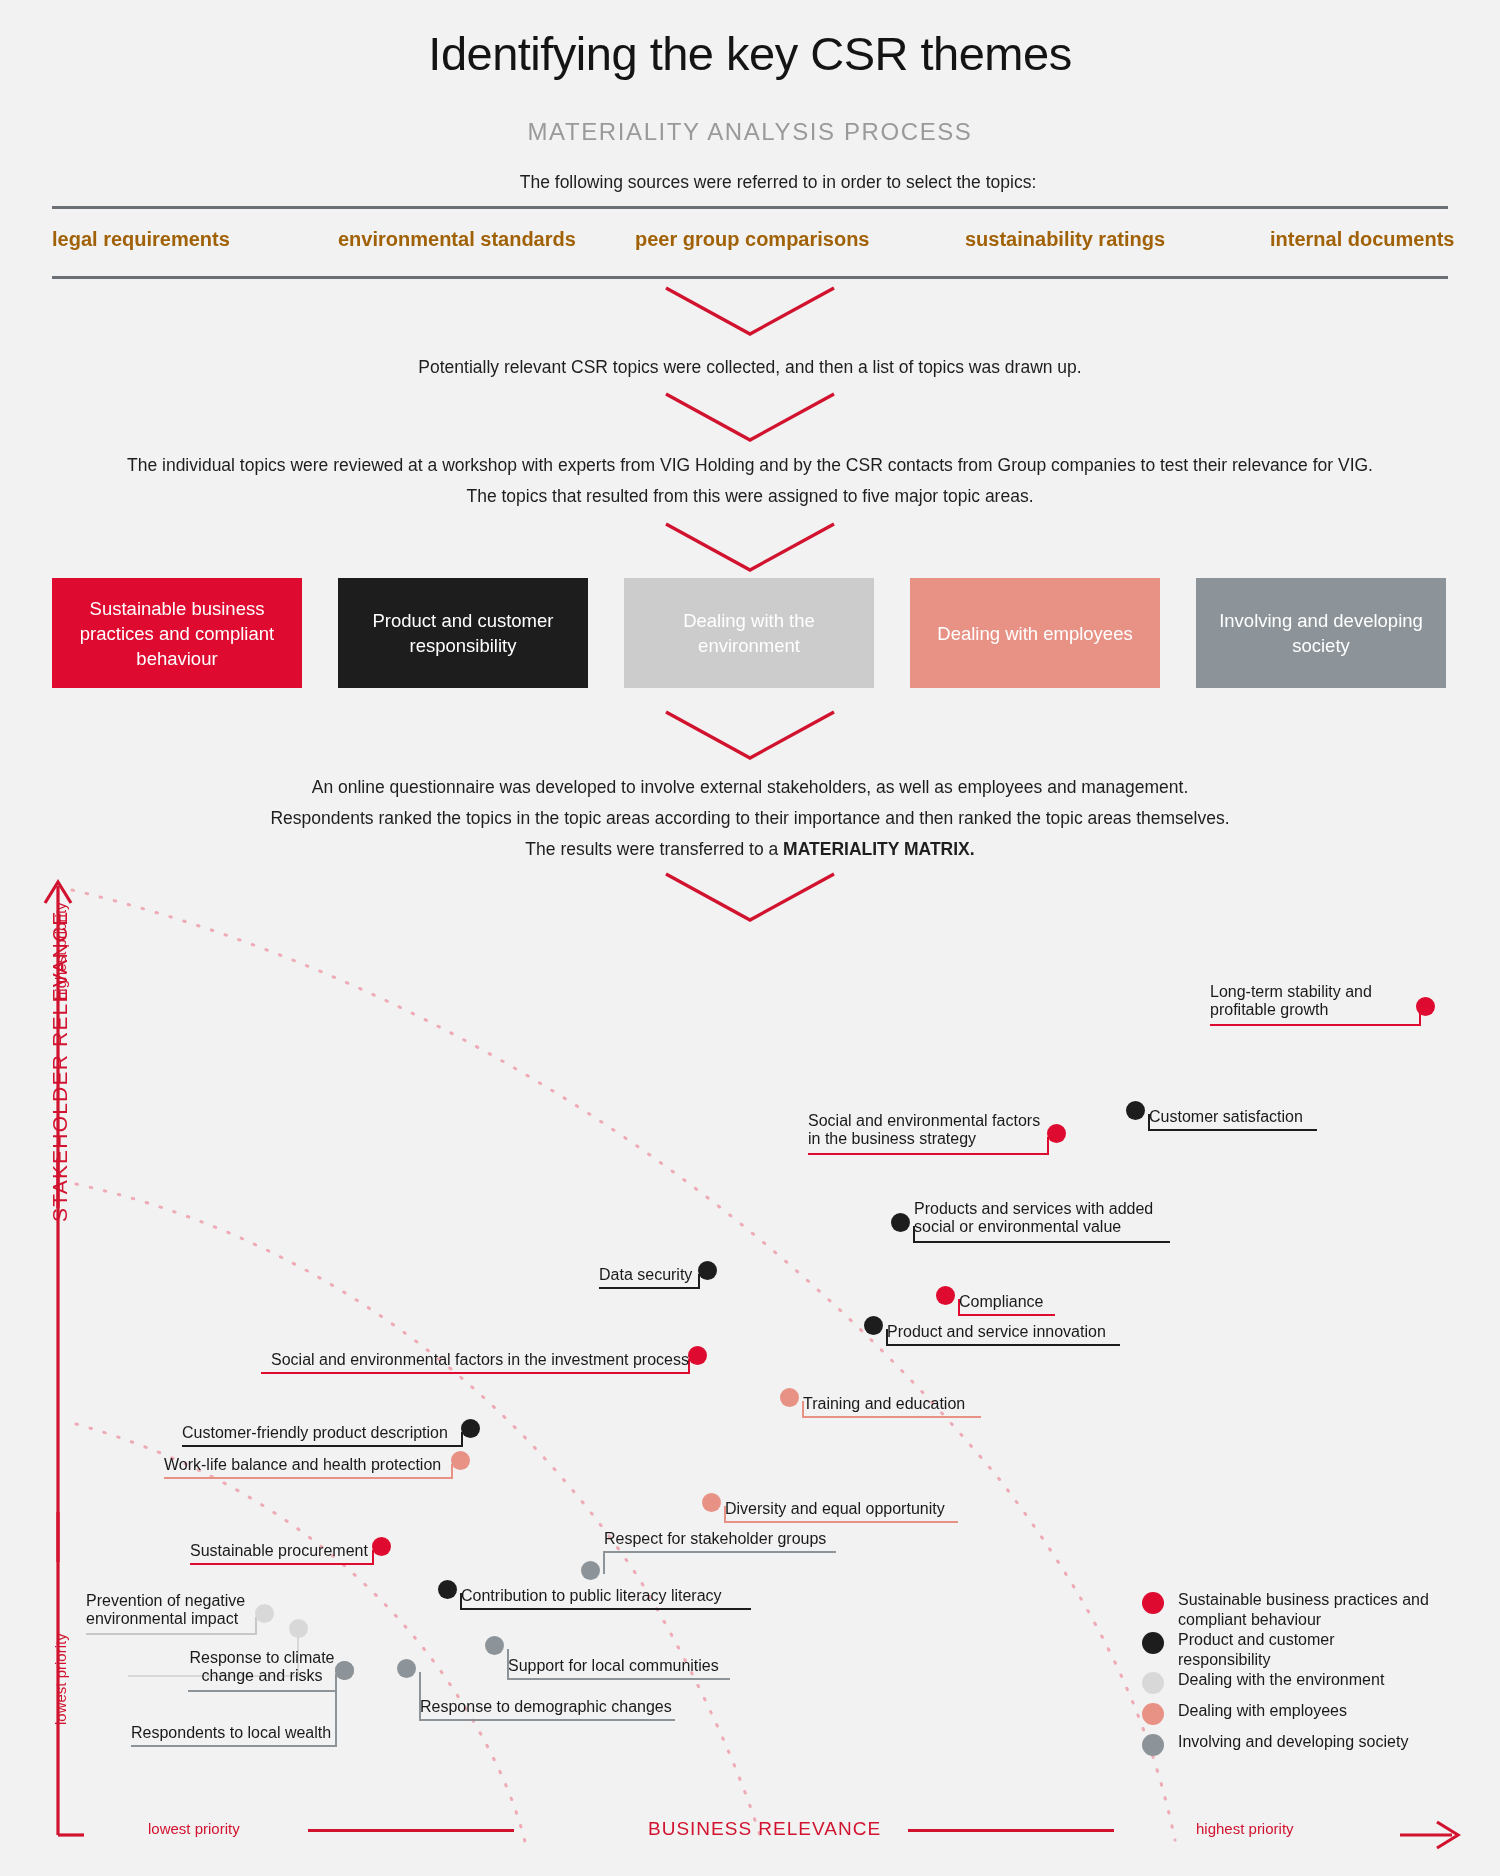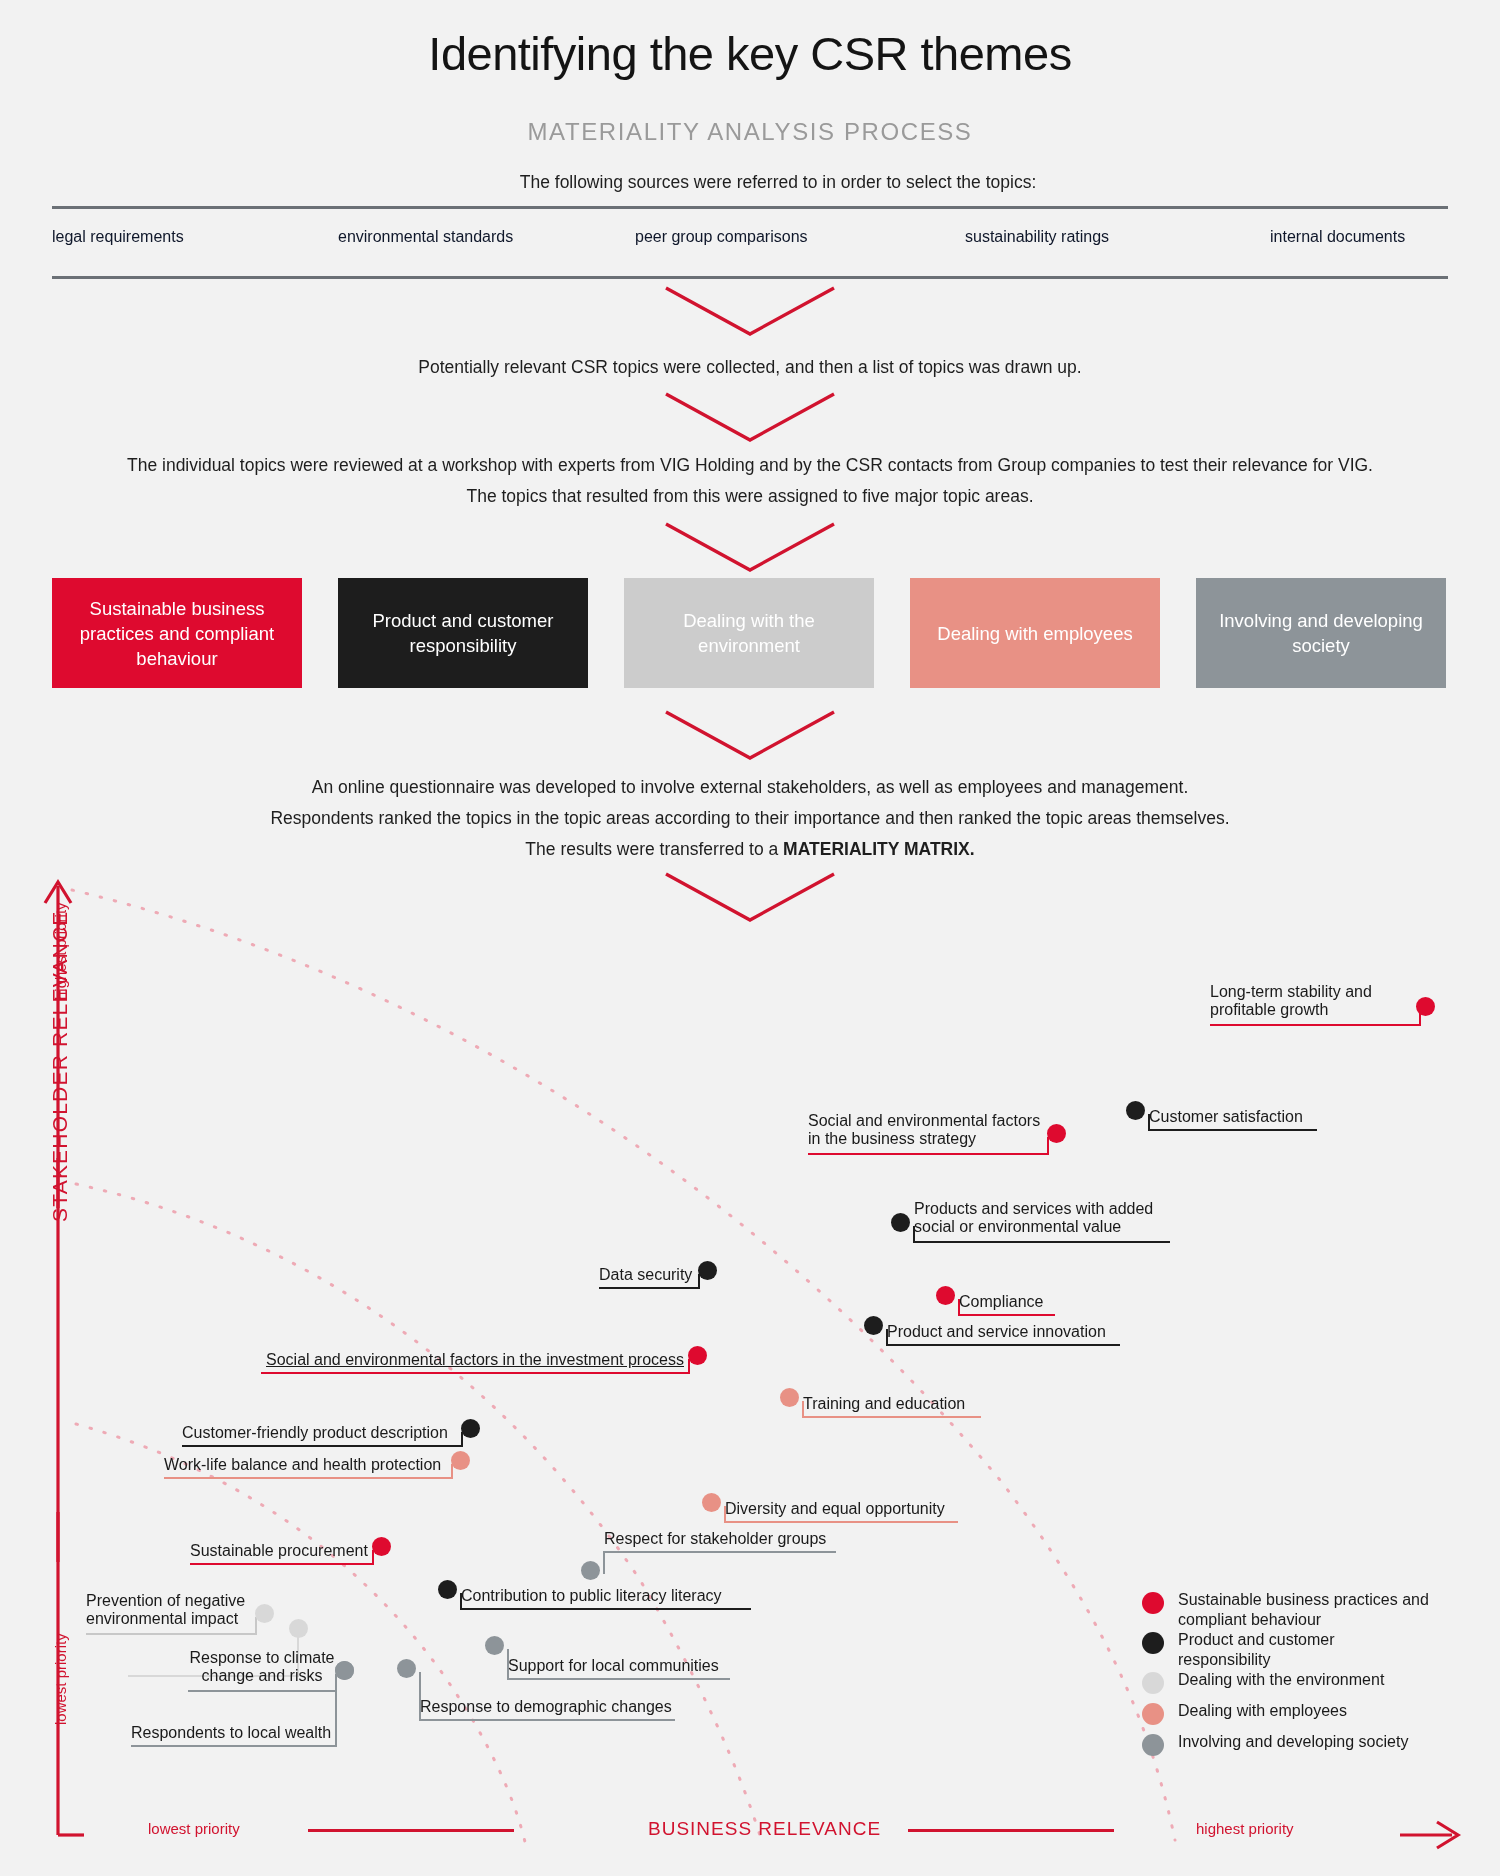--- a/index.html
+++ b/index.html
@@ -21,21 +21,21 @@
   }
   #intro{
     top:172px;left:0;width:1500px;text-align:center;font-size:17.5px;color:#1e1e1e;margin-left:28px;
   }
 
   
   .rule{background:#6b7076;height:3px;}
   #rule-top{top:206px;left:52px;width:1396px;}
   #rule-bot{top:276px;left:52px;width:1396px;}
   #sources{top:228px;left:52px;width:1396px;height:42px;}
-  .src{position:absolute;font-size:16px;color:#0f172a;white-space:nowrap;}
+  .src{position:absolute;font-size:20px;color:#a16207;white-space:nowrap;font-weight:bold;}
 
   
   .chev{stroke:#d1132f;stroke-width:3.4;fill:none;}
 
   
   .flow{left:0;width:1500px;text-align:center;font-size:17.5px;line-height:31px;color:#1e1e1e;}
 
   
   #boxes{top:578px;left:52px;width:1396px;height:110px;}
   .tbox{
@@ -203,21 +203,21 @@
     </div>
     <div class="dot" title="Compliance" style="left: 945px; top: 1295px; background: rgb(222, 10, 47);"></div>
     <div class="lbl" style="left: 959px; top: 1292px; width: 96px; text-align: left;">
       <div>Compliance</div>
     </div>
     <div class="dot" title="Product and service innovation" style="left: 873px; top: 1325px; background: rgb(29, 29, 29);"></div>
     <div class="lbl" style="left: 887px; top: 1322px; width: 233px; text-align: left;">
       <div>Product and service innovation</div>
     </div>
     <div class="dot" title="Social and environmental factors in the investment process" style="left: 697px; top: 1355px; background: rgb(222, 10, 47);"></div>
-    <div class="lbl" style="left: 261px; top: 1350px; width: 428px; text-align: center; text-decoration: underline;">
+    <div class="lbl" style="left: 261px; top: 1350px; width: 428px; text-align: right;">
       <div>Social and environmental factors in the investment process</div>
     </div>
     <div class="dot" title="Training and education" style="left: 789px; top: 1397px; background: rgb(232, 145, 133);"></div>
     <div class="lbl" style="left: 803px; top: 1394px; width: 178px; text-align: left;">
       <div>Training and education</div>
     </div>
     <div class="dot" title="Customer-friendly product description" style="left: 470px; top: 1428px; background: rgb(29, 29, 29);"></div>
     <div class="lbl" style="left: 182px; top: 1423px; width: 280px; text-align: left;">
       <div>Customer-friendly product description</div>
     </div>

